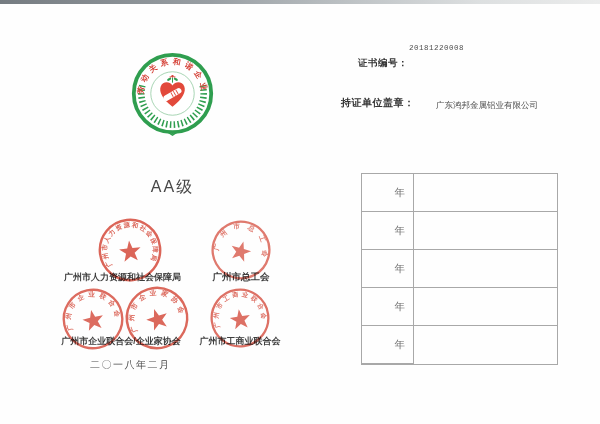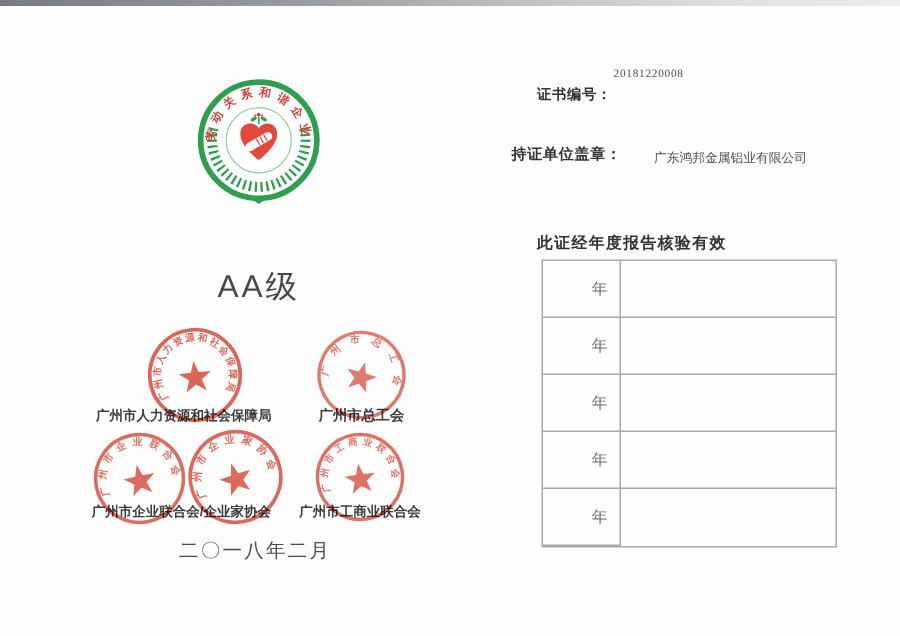--- a/index.html
+++ b/index.html
@@ -13,46 +13,46 @@
     opacity:.9;
   }
   
   .emblem{position:absolute;left:130px;top:51px;width:85px;height:85px;}
   .title-main{
     position:absolute;left:40px;top:146px;width:265px;text-align:center;
     font-size:21px;font-weight:700;letter-spacing:1.5px;color:#3a3a3a;
   }
   .title-grade{
     position:absolute;left:40px;top:177px;width:265px;text-align:center;
-    font-size:21px;font-weight:400;letter-spacing:2px;color:#474747;
+    font-size:16px;font-weight:400;letter-spacing:2px;color:#474747;
   }
   .stamp{position:absolute;mix-blend-mode:multiply;}
   .stamp text{font-family:"Liberation Sans",sans-serif;font-weight:700;}
   .stamp-1{left:97px;top:217px;width:66px;height:66px;opacity:.92;transform:rotate(-6deg);}
   .stamp-2{left:210px;top:219px;width:62px;height:62px;opacity:.80;transform:rotate(16deg);}
   .stamp-3{left:61px;top:287px;width:64px;height:64px;opacity:.88;transform:rotate(-12deg);}
   .stamp-4{left:124px;top:285px;width:66px;height:66px;opacity:.90;transform:rotate(-18deg);}
   .stamp-5{left:209px;top:287px;width:62px;height:62px;opacity:.85;transform:rotate(-8deg);}
   .agency-label{
     position:absolute;font-weight:700;color:#3d3d3d;text-align:center;white-space:nowrap;
   }
   .agency-1{left:40px;top:271px;width:165px;font-size:9px;}
   .agency-2{left:196px;top:271px;width:90px;font-size:9.5px;}
   .agency-3{left:40px;top:335px;width:162px;font-size:9px;}
   .agency-4{left:195px;top:335px;width:90px;font-size:9px;}
   .issue-date{
-    position:absolute;left:90px;top:358px;width:160px;text-align:center;
-    font-size:13px;color:#4a4a4a;letter-spacing:1.5px;font-weight:400;
+    position:absolute;left:90px;top:358px;width:160px;
+    font-size:10px;color:#4a4a4a;letter-spacing:1.5px;font-weight:400;
   }
   
   .field-label{position:absolute;font-weight:700;color:#333;white-space:nowrap;}
   .cert-no-label{left:358px;top:57px;font-size:9.5px;letter-spacing:.5px;}
   .cert-no-value{
     position:absolute;left:409px;top:44px;font-size:7.5px;color:#4d4d4d;
-    font-family:Liberation Serif, serif;letter-spacing:.5px;
+    font-family:Liberation Mono, monospace;letter-spacing:.5px;
   }
   .holder-label{left:341px;top:96px;font-size:10px;letter-spacing:.5px;}
   .holder-value{
     position:absolute;left:436px;top:100px;font-size:8.5px;color:#4d4d4d;
     font-family:Liberation Mono, monospace;
   }
   .verify-heading{
     position:absolute;left:358px;top:155px;font-size:10.5px;font-weight:700;
     color:#333;letter-spacing:1px;white-space:nowrap;
   }
@@ -153,21 +153,20 @@
   </svg>
 
   <div class="issue-date">二〇一八年二月</div>
 
   <div class="field-label cert-no-label">证书编号：</div>
   <div class="cert-no-value">20181220008</div>
 
   <div class="field-label holder-label">持证单位盖章：</div>
   <div class="holder-value">广东鸿邦金属铝业有限公司</div>
 
-  <div class="verify-heading">此证经年度报告核验有效</div>
 
   <div class="verify-table">
     <div class="vt-year">年</div>
     <div class="vt-blank"></div>
     <div class="vt-year">年</div>
     <div class="vt-blank"></div>
     <div class="vt-year">年</div>
     <div class="vt-blank"></div>
     <div class="vt-year">年</div>
     <div class="vt-blank"></div>

